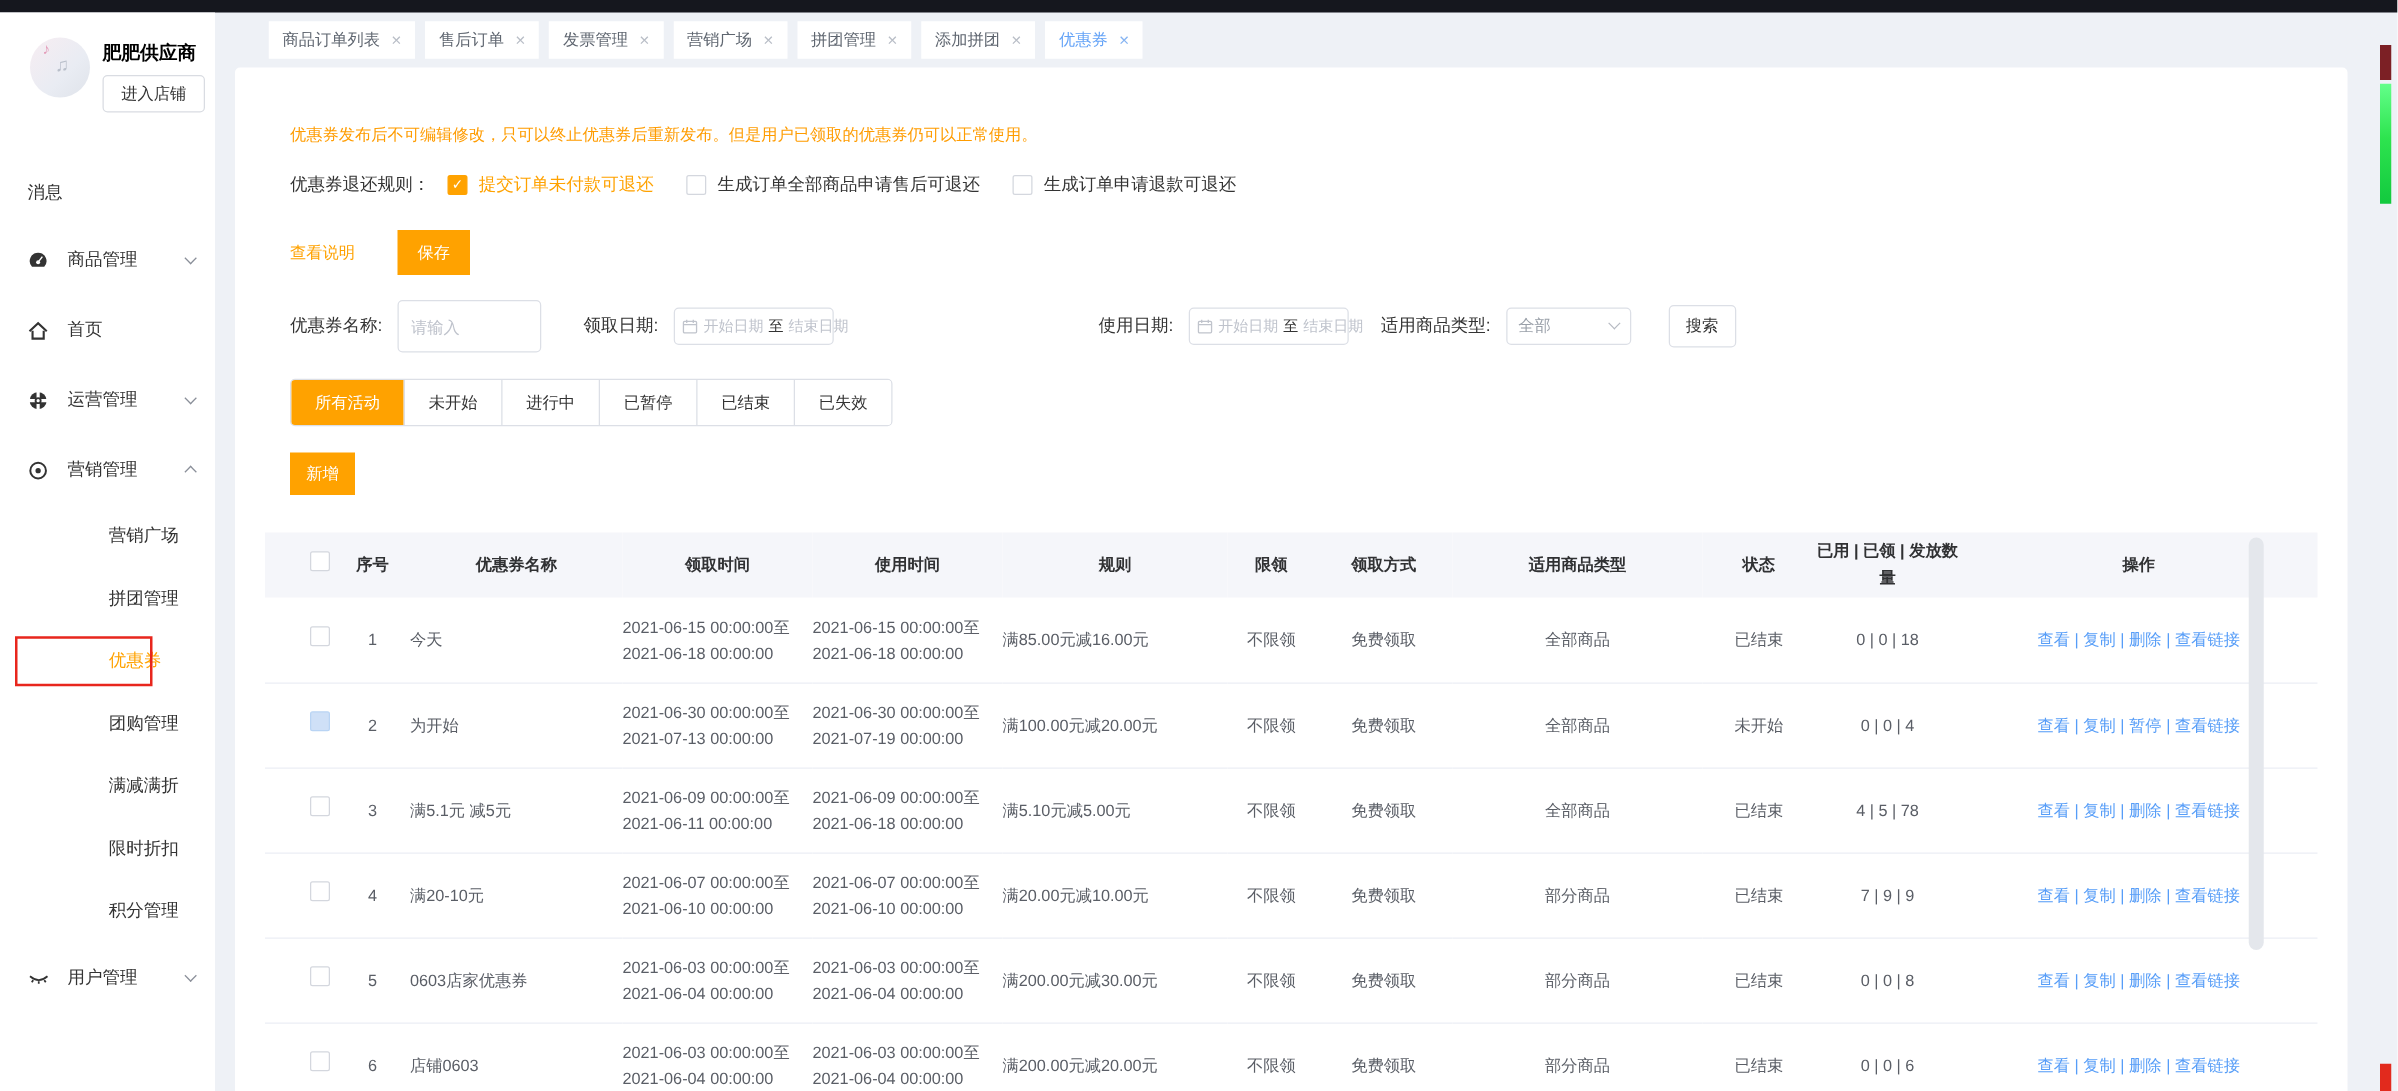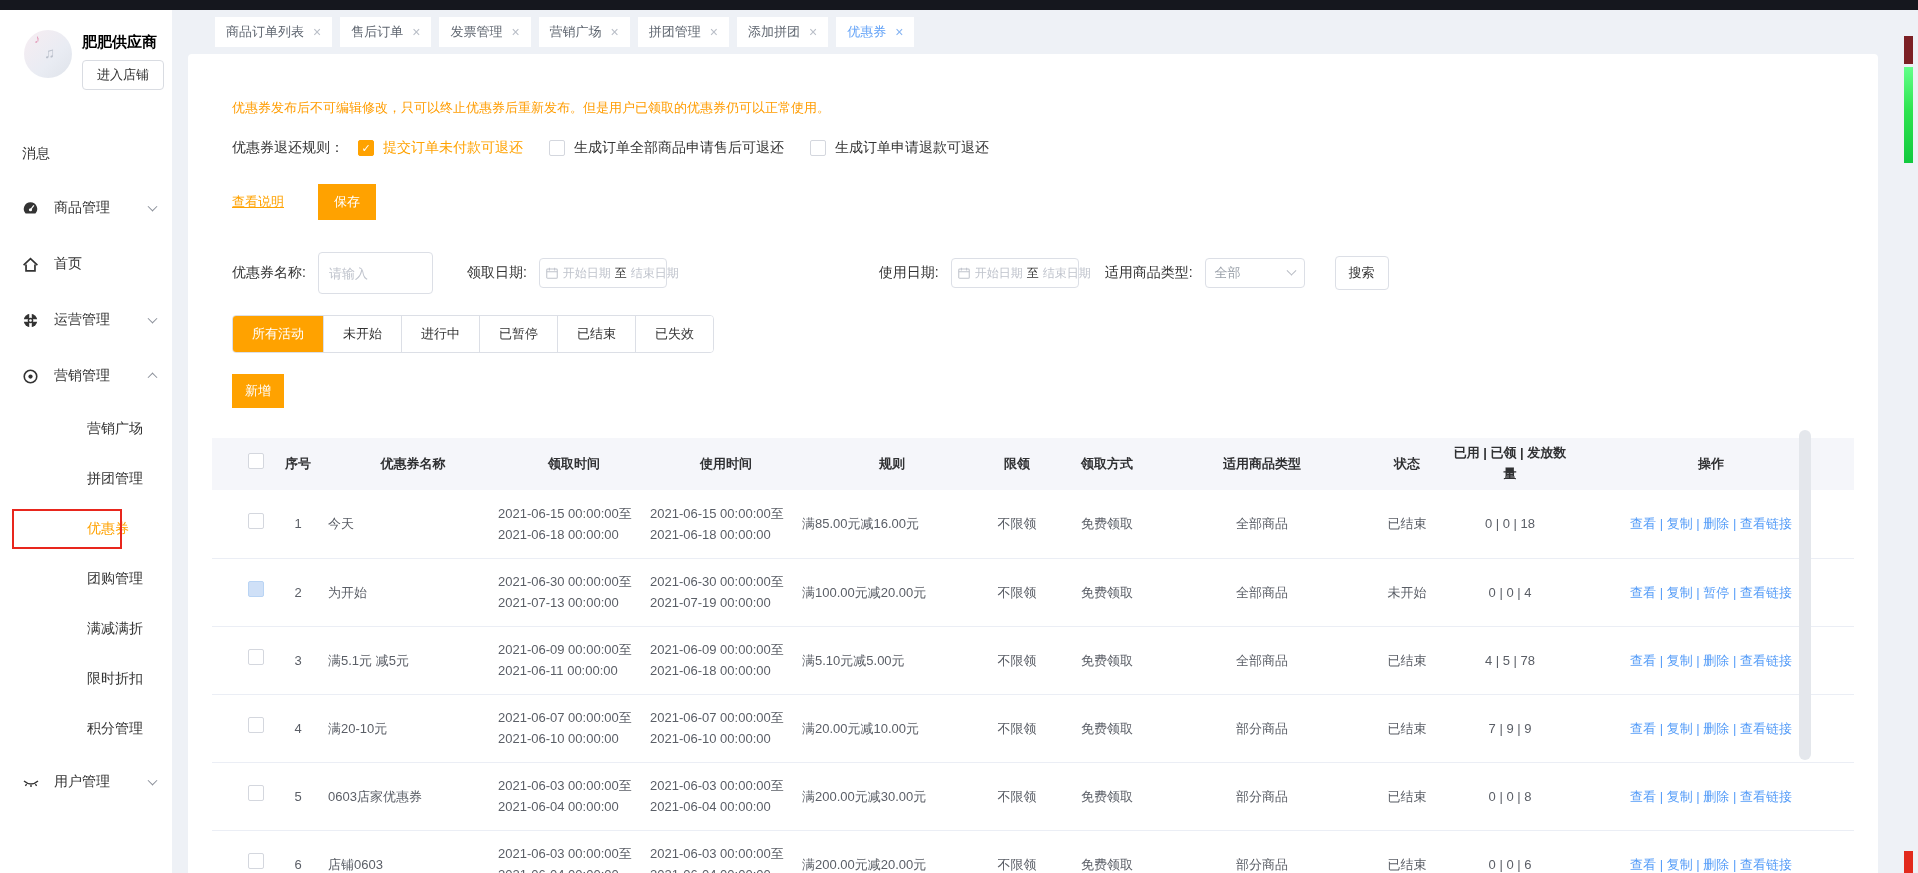--- a/index.html
+++ b/index.html
@@ -47,25 +47,25 @@
   .rules-label { font-size:14px; color:#333; margin-right:14px; }
   .rule-opt { display:flex; align-items:center; margin-right:26px; cursor:pointer; }
   .cb { width:16px; height:16px; border:1px solid #d4d7de; border-radius:2px; background:#fff; display:inline-flex; align-items:center; justify-content:center; flex:0 0 auto; }
   .cb.checked { background:var(--accent-orange,#ffa200); border-color:var(--accent-orange,#ffa200); }
   .cb.checked::after { content:"✓"; color:#fff; font-size:11px; line-height:1; }
   .cb.blue { background:#cfe0f7; border-color:#b9d4f4; }
   .rule-text { font-size:14px; color:#333; margin-left:9px; }
   .rule-opt.checked .rule-text { color:var(--accent-orange,#ffa200); }
 
   .btn-row { margin-top:27px; display:flex; align-items:center; }
-  .link-help { font-size:13px; color:var(--accent-orange,#ffa200); cursor:pointer;text-decoration:underline; }
+  .link-help { font-size:13px; color:var(--accent-orange,#ffa200); cursor:pointer; }
   .btn-orange { background:var(--accent-orange,#ffa200); color:#fff; border:none; border-radius:0; font-size:13px; padding:9px 16px; cursor:pointer; font-family:inherit; }
   .btn-save { margin-left:34px; }
 
-  .filter-row { margin-top:32px; display:flex; align-items:center; font-size:14px; color:#333; }
+  .filter-row { margin-top:20px; display:flex; align-items:center; font-size:14px; color:#333; }
   .f-label { white-space:nowrap; }
   .input-name { margin-left:12px; width:115px; height:42px; border:1px solid #dcdfe6; border-radius:4px; padding:0 10px; font-size:13px; color:#333; font-family:inherit; }
   .input-name::placeholder { color:#bfc3cc; }
   .g2 { margin-left:34px; } .g3 { margin-left:212px; } .g4 { margin-left:26px; } 
   .date-range { margin-left:12px; width:128px; height:30px; border:1px solid #dcdfe6; border-radius:4px; display:flex; align-items:center; padding:0 5px; gap:4px; }
   .cal { display:inline-flex; }
   .ph { font-size:12px; color:#bfc3cc; white-space:nowrap; }
   .to { font-size:12px; color:#333; white-space:nowrap; }
   .select { margin-left:12px; width:100px; height:30px; border:1px solid #dcdfe6; border-radius:4px; display:flex; align-items:center; justify-content:space-between; padding:0 9px; cursor:pointer; }
   .select-value { font-size:13px; color:#9aa0a9; }

